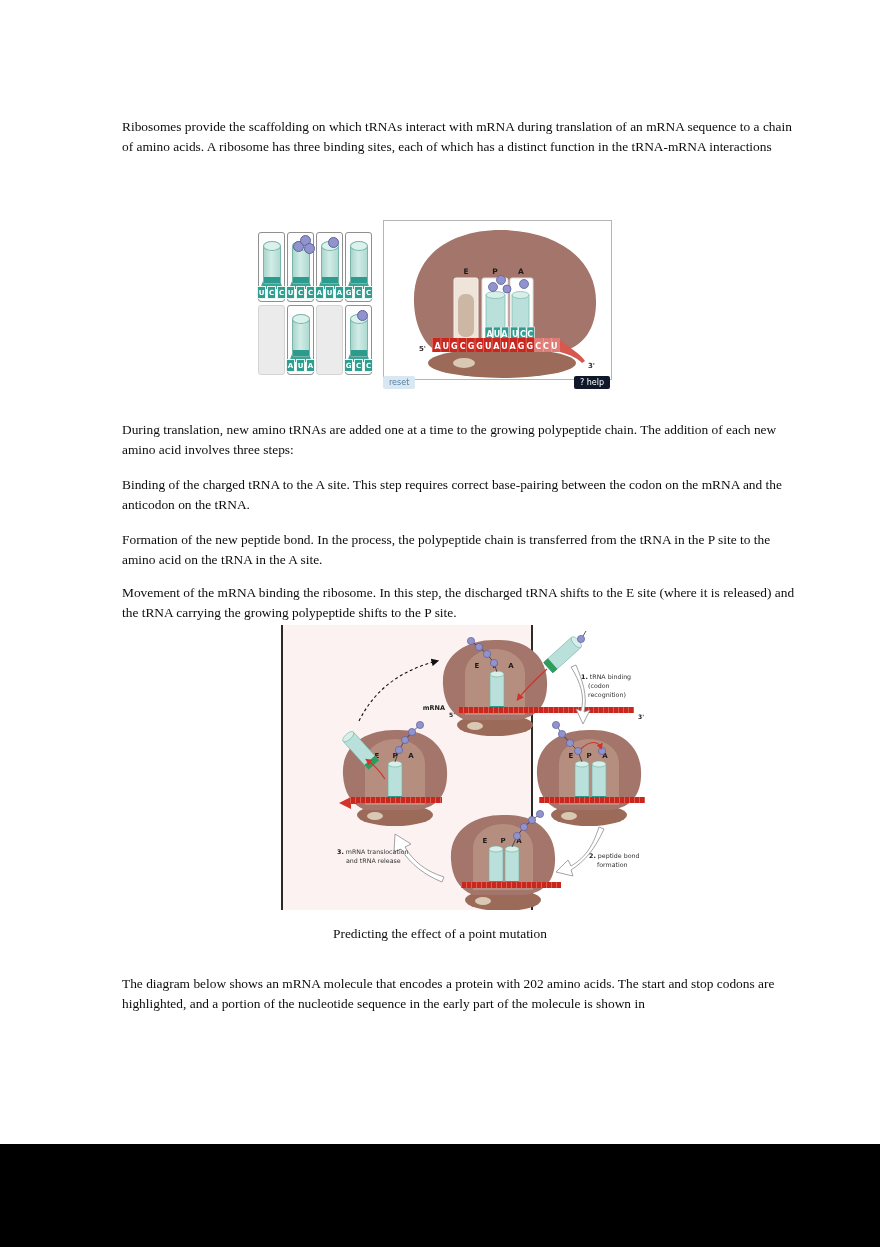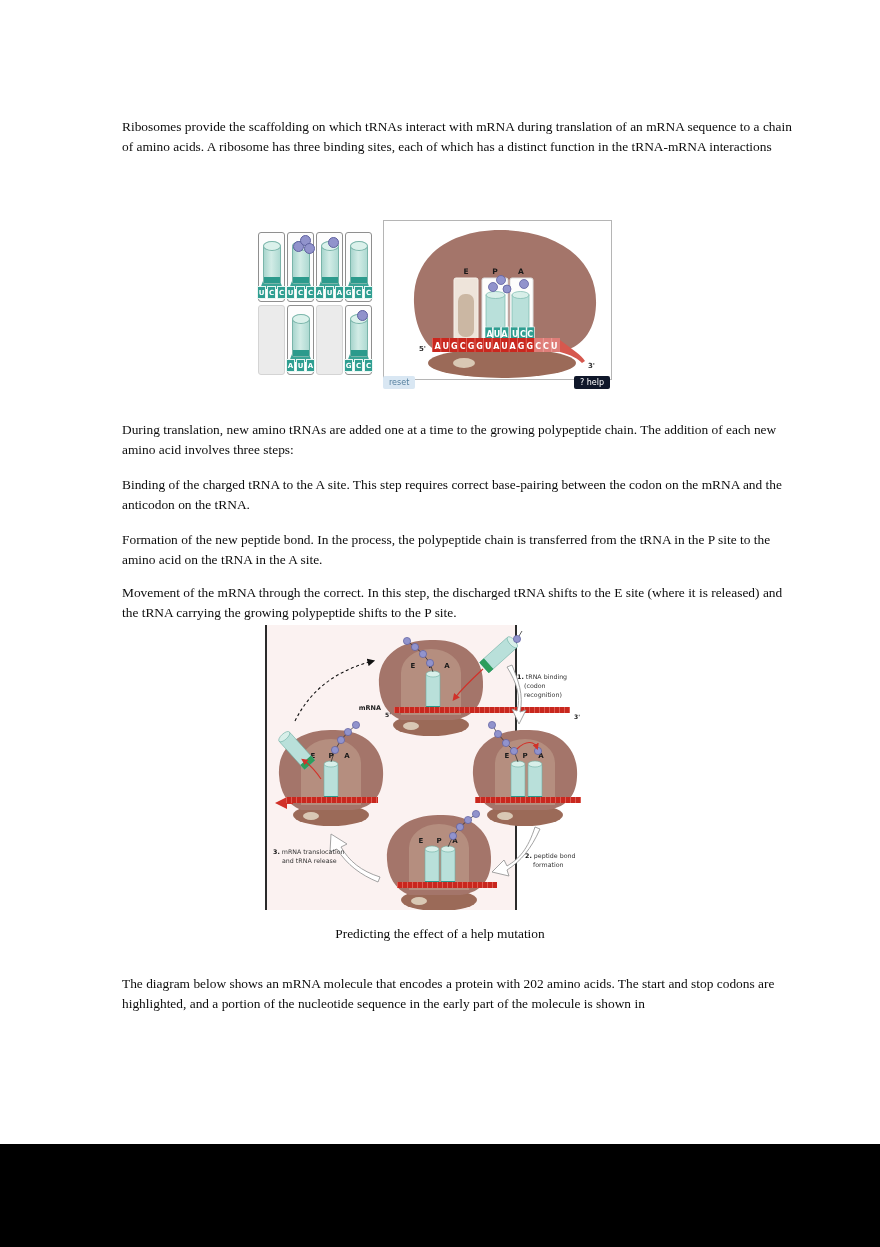--- a/index.html
+++ b/index.html
@@ -32,37 +32,37 @@
   .bead{position:absolute;width:9px;height:9px;border-radius:50%;background:#9193cc;
         border:1px solid #5f61a0;z-index:3;}
   .panel{position:absolute;left:383px;top:220px;width:227px;height:158px;background:#fff;
         border:1px solid #b5b5b5;}
   .fig1-btns{position:absolute;left:383px;top:376px;width:227px;display:flex;
         justify-content:space-between;gap:3px;}
   .btn{font:8px/11px "DejaVu Sans",sans-serif;padding:1px 6px;border-radius:2px;cursor:pointer;}
   .btn-reset{background:#d9e7f3;color:#56809f;}
   .btn-help{background:#0f172a;color:#ffffff;}
   
-  .fig2{position:absolute;left:265px;top:625px;width:252px;height:285px;background:#fbf2f1;
-        border-left:2px solid #2b2b2b;border-right:2px solid #2b2b2b;box-sizing:border-box;}
+  .fig2{position:absolute;left:281px;top:625px;width:252px;height:285px;background:#fbf2f1;
+        border-left:2px solid #2b2b2b;border-right:2px solid #2b2b2b;box-sizing:border-box;padding-left:48px;}
   svg text{font-family:"DejaVu Sans",sans-serif;}
   .blackbar{position:absolute;left:0;top:1144px;width:880px;height:103px;background:#000;}
 </style>
 </head>
 <body>
 
 <p class="para" style="top:99px"><span>Ribosomes provide the scaffolding on which tRNAs interact with mRNA during translation of an mRNA sequence to a chain of amino acids. A ribosome has three binding sites, each of which has a distinct function in the tRNA-mRNA interactions</span></p>
 
 <p class="para" style="top:402px"><span>During translation, new amino tRNAs are added one at a time to the growing polypeptide chain. The addition of each new amino acid involves three steps:</span></p>
 
 <p class="para" style="top:457px"><b>Binding of the charged tRNA to the A site.</b><span> This step requires correct base-pairing between the codon on the mRNA and the anticodon on the tRNA.</span></p>
 
 <p class="para" style="top:512px"><b>Formation of the new peptide bond</b><span>. In the process, the polypeptide chain is transferred from the tRNA in the P site to the amino acid on the tRNA in the A site.</span></p>
 
-<p class="para" style="top:565px"><b>Movement of the mRNA through the correct.</b><span> In this step, the discharged tRNA shifts to the E site (where it is released) and the tRNA carrying the growing polypeptide shifts to the P site.</span></p>
+<p class="para" style="top:565px"><b>Movement of the mRNA binding the ribosome.</b><span> In this step, the discharged tRNA shifts to the E site (where it is released) and the tRNA carrying the growing polypeptide shifts to the P site.</span></p>
 
 <div class="fig1">
   <div class="tray">
       <div class="card">
         <div class="chev"></div>
         <div class="cyl"></div>
         <div class="acod">
           <span class="nt">U</span>
           <span class="nt">C</span>
           <span class="nt">C</span>
@@ -289,17 +289,17 @@
       <text x="258" y="233" font-size="6.3" fill="#333"><tspan font-weight="bold" fill="#111">2.</tspan><tspan dx="2">peptide bond</tspan></text>
       <text x="266" y="242" font-size="6.3" fill="#333">formation</text>
     </g>
     <g>
       <text x="6" y="229" font-size="6.3" fill="#333"><tspan font-weight="bold" fill="#111">3.</tspan><tspan dx="2">mRNA translocation</tspan></text>
       <text x="15" y="238" font-size="6.3" fill="#333">and tRNA release</text>
     </g>
   </svg>
 </div>
 
-<p class="caption" style="top:924px">Predicting the effect of a help mutation</p>
+<p class="caption" style="top:924px">Predicting the effect of a point mutation</p>
 
 <p class="para" style="top:956px"><span>The diagram below shows an mRNA molecule that encodes a protein with 202 amino acids. The start and stop codons are highlighted, and a portion of the nucleotide sequence in the early part of the molecule is shown in</span></p>
 
 <div class="blackbar"></div>
 
 </body></html>

